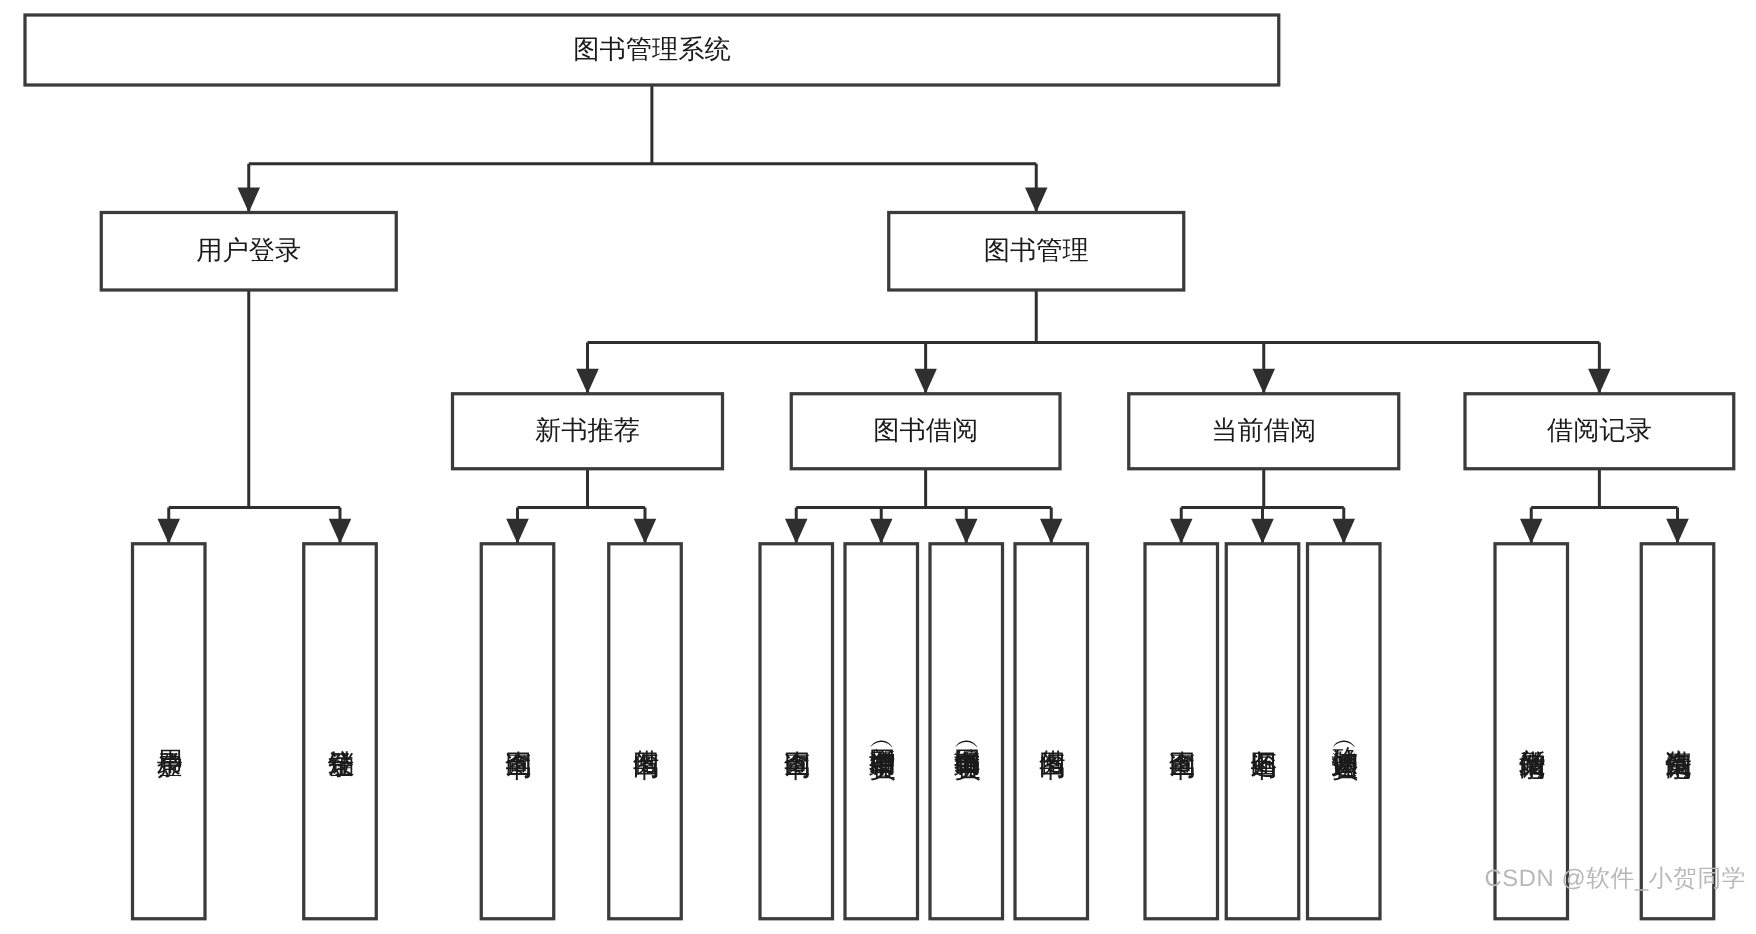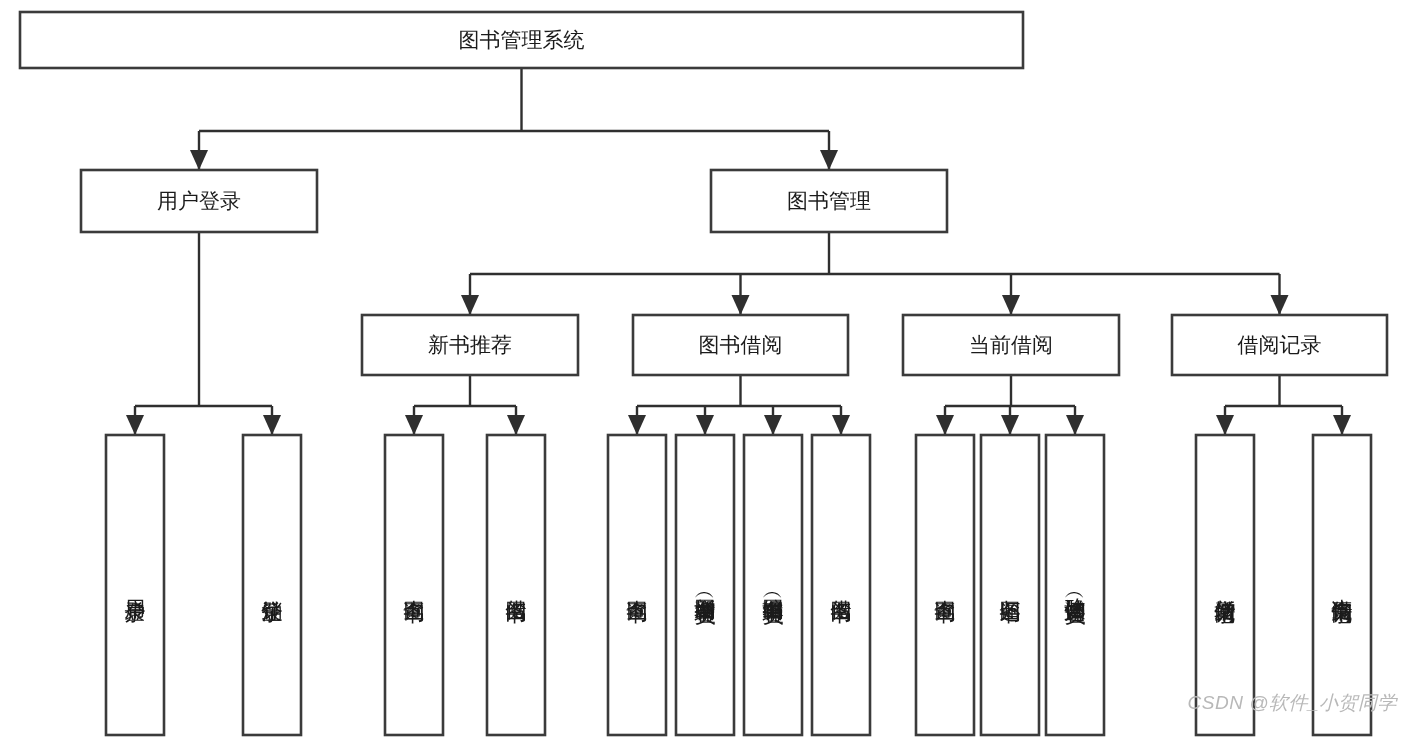--- a/index.html
+++ b/index.html
@@ -74,21 +74,20 @@
   }
   .watermark {
     position: absolute;
     right: 8px;
     bottom: 6px;
     font-family: "Liberation Sans", "DejaVu Sans", sans-serif;
     font-size: 19px;
     color: #b8b8b8;
     letter-spacing: 0.5px;
     white-space: nowrap;
-    font-style: italic;
   }
 </style>
 </head>
 <body>
 
 <div id="diagram-root">
 
   <svg class="diagram-canvas" viewBox="0 0 1405 747" xmlns="http://www.w3.org/2000/svg">
     <g id="connector-layer">
         <line x1="521.5" y1="68" x2="521.5" y2="131" class="connector"></line>

